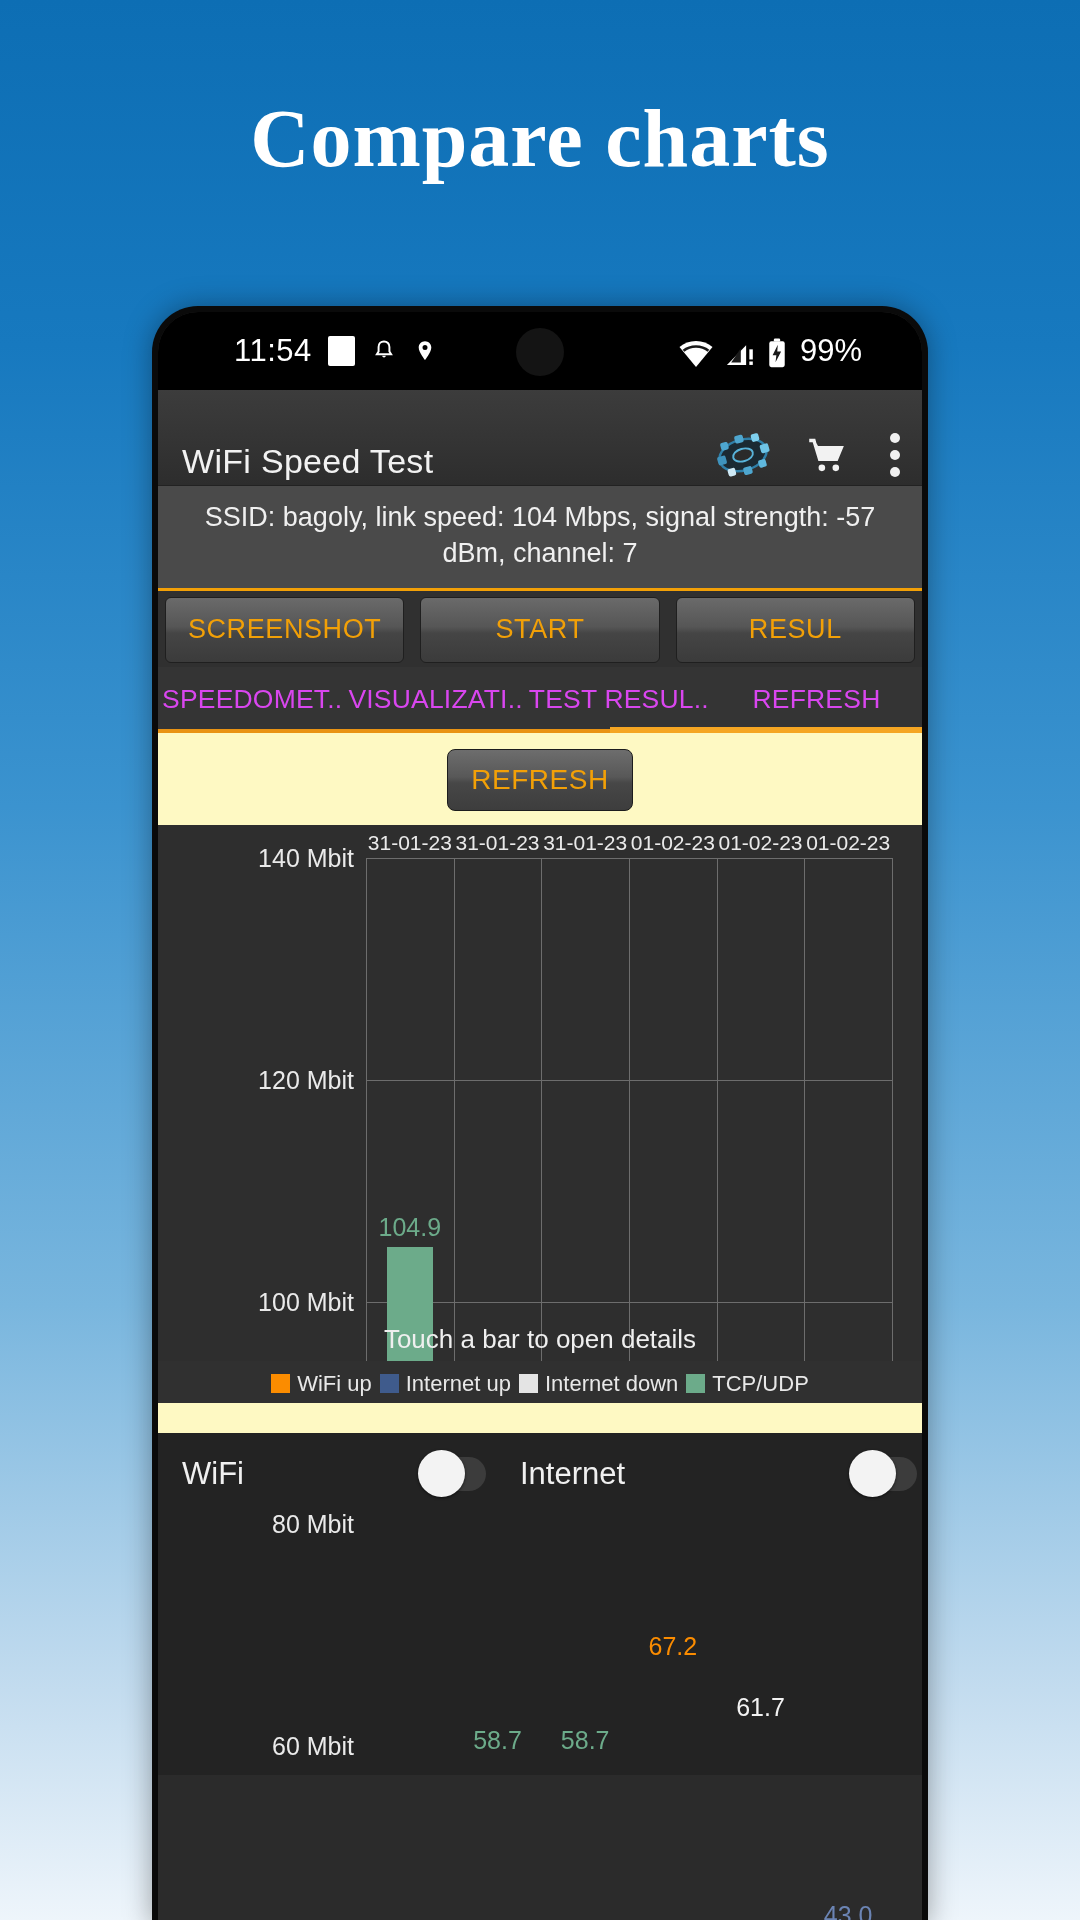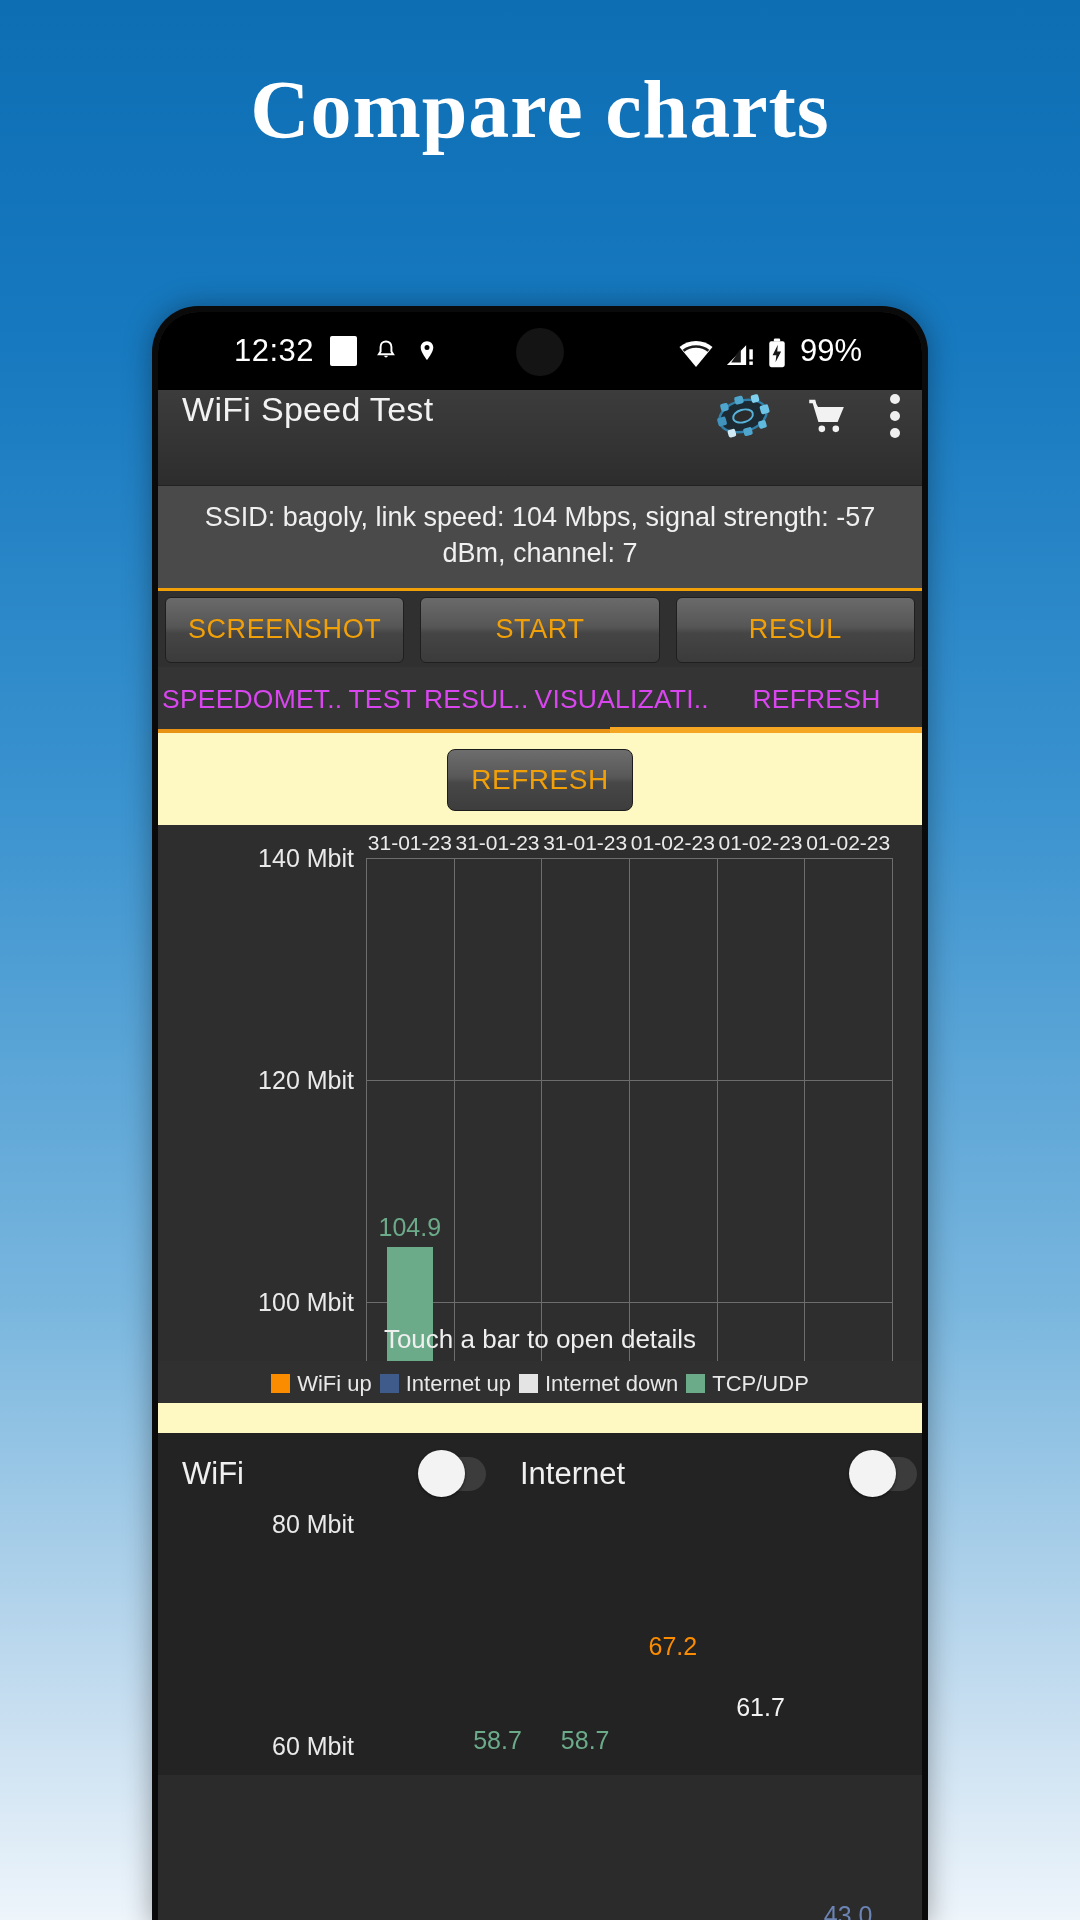--- a/index.html
+++ b/index.html
@@ -9,21 +9,21 @@
     font-family: "Liberation Sans", sans-serif;
   }
   body {
     background: linear-gradient(180deg, #0d6eb4 0%, #1779bf 18%, #3b93cf 42%, #79b6de 68%, #c3dcef 88%, #eef5fb 100%);
     position: relative;
   }
 
   
   #headline {
     position: absolute;
-    top: 63px; left: 0; width: 1080px;
+    top: 92px; left: 0; width: 1080px;
     text-align: center;
     font-family: "Liberation Serif", serif;
     font-weight: bold;
     font-size: 82px;
     color: #ffffff;
     letter-spacing: 1px;
   }
 
   
   #phone {
@@ -62,21 +62,21 @@
   .sb-left { display: flex; align-items: center; gap: 16px; margin-left: 50px; }
   .sb-right { display: flex; align-items: flex-end; gap: 10px; margin-left: auto; margin-right: 34px; }
   #clock { font-size: 31px; font-weight: 500; letter-spacing: .5px; }
   .sq-icon { width: 27px; height: 30px; background: #fff; border-radius: 2px; }
   .batt-pct { font-size: 31px; font-weight: 500; margin-left: 2px; }
 
   
   #appbar {
     height: 96px;
     background: linear-gradient(180deg, #3c3c3c 0%, #343434 55%, #2d2d2d 100%);
-    display: flex; align-items: flex-start;
+    display: flex; align-items: flex-end;
     padding: 0 22px 4px 24px;
     border-bottom: 1px solid #222;
   }
   #app-title { color: #f2f2f2; font-size: 34px; font-weight: 400; letter-spacing: .3px; }
   .appbar-actions { margin-left: auto; display: flex; align-items: center; gap: 30px; }
   #gear-icon { width: 62px; height: 52px; display:block; }
   #cart-icon { width: 46px; height: 44px; display:block; }
   #overflow-icon { width: 12px; display:flex; flex-direction:column; gap:7px; padding: 0 10px; }
   #overflow-icon i { width: 10px; height: 10px; border-radius: 50%; background: #f0f0f0; display:block; }
 
@@ -240,21 +240,21 @@
 <body>
 
 <div id="headline">Compare charts</div>
 
 <div id="phone">
   <div id="screen">
 
     <div id="statusbar">
       <div id="camera-dot"></div>
       <div class="sb-left">
-        <span id="clock">12:32</span>
+        <span id="clock">11:54</span>
         <span class="sq-icon"></span>
         <svg width="26" height="30" viewBox="0 0 24 24">
           <path fill="none" stroke="#fff" stroke-width="1.8" d="M12 3.2c-3 0-5 2.1-5 5v4.2l-1.6 2.6h13.2L17 12.4V8.2c0-2.9-2-5-5-5z"></path>
           <path fill="#fff" d="M10.4 16.4h3.2c0 .9-.7 1.6-1.6 1.6s-1.6-.7-1.6-1.6z"></path>
         </svg>
         <svg width="24" height="30" viewBox="0 0 24 24">
           <path fill="#fff" d="M12 2.2c-3.5 0-6.3 2.8-6.3 6.3 0 4.7 6.3 12.6 6.3 12.6s6.3-7.9 6.3-12.6c0-3.5-2.8-6.3-6.3-6.3zm0 8.8a2.5 2.5 0 1 1 0-5 2.5 2.5 0 0 1 0 5z"></path>
         </svg>
       </div>
       <div class="sb-right">
@@ -311,22 +311,22 @@
     <div id="ssid-banner">SSID: bagoly, link speed: 104 Mbps, signal strength: -57 dBm, channel: 7</div>
 
     <div id="btn-row">
       <div class="act-btn">SCREENSHOT</div>
       <div class="act-btn">START</div>
       <div class="act-btn">RESUL</div>
     </div>
 
     <div id="tabs">
       <div class="tab t0">SPEEDOMET..</div>
+      <div class="tab t1">VISUALIZATI..</div>
       <div class="tab t2">TEST RESUL..</div>
-      <div class="tab t1">VISUALIZATI..</div>
       <div class="tab t3">REFRESH</div>
       <div id="tab-underline-track"></div>
       <div id="tab-underline-active"></div>
     </div>
 
     <div id="chart-panel">
       <div id="refresh-wrap">
         <div id="refresh-btn">REFRESH</div>
       </div>
 

